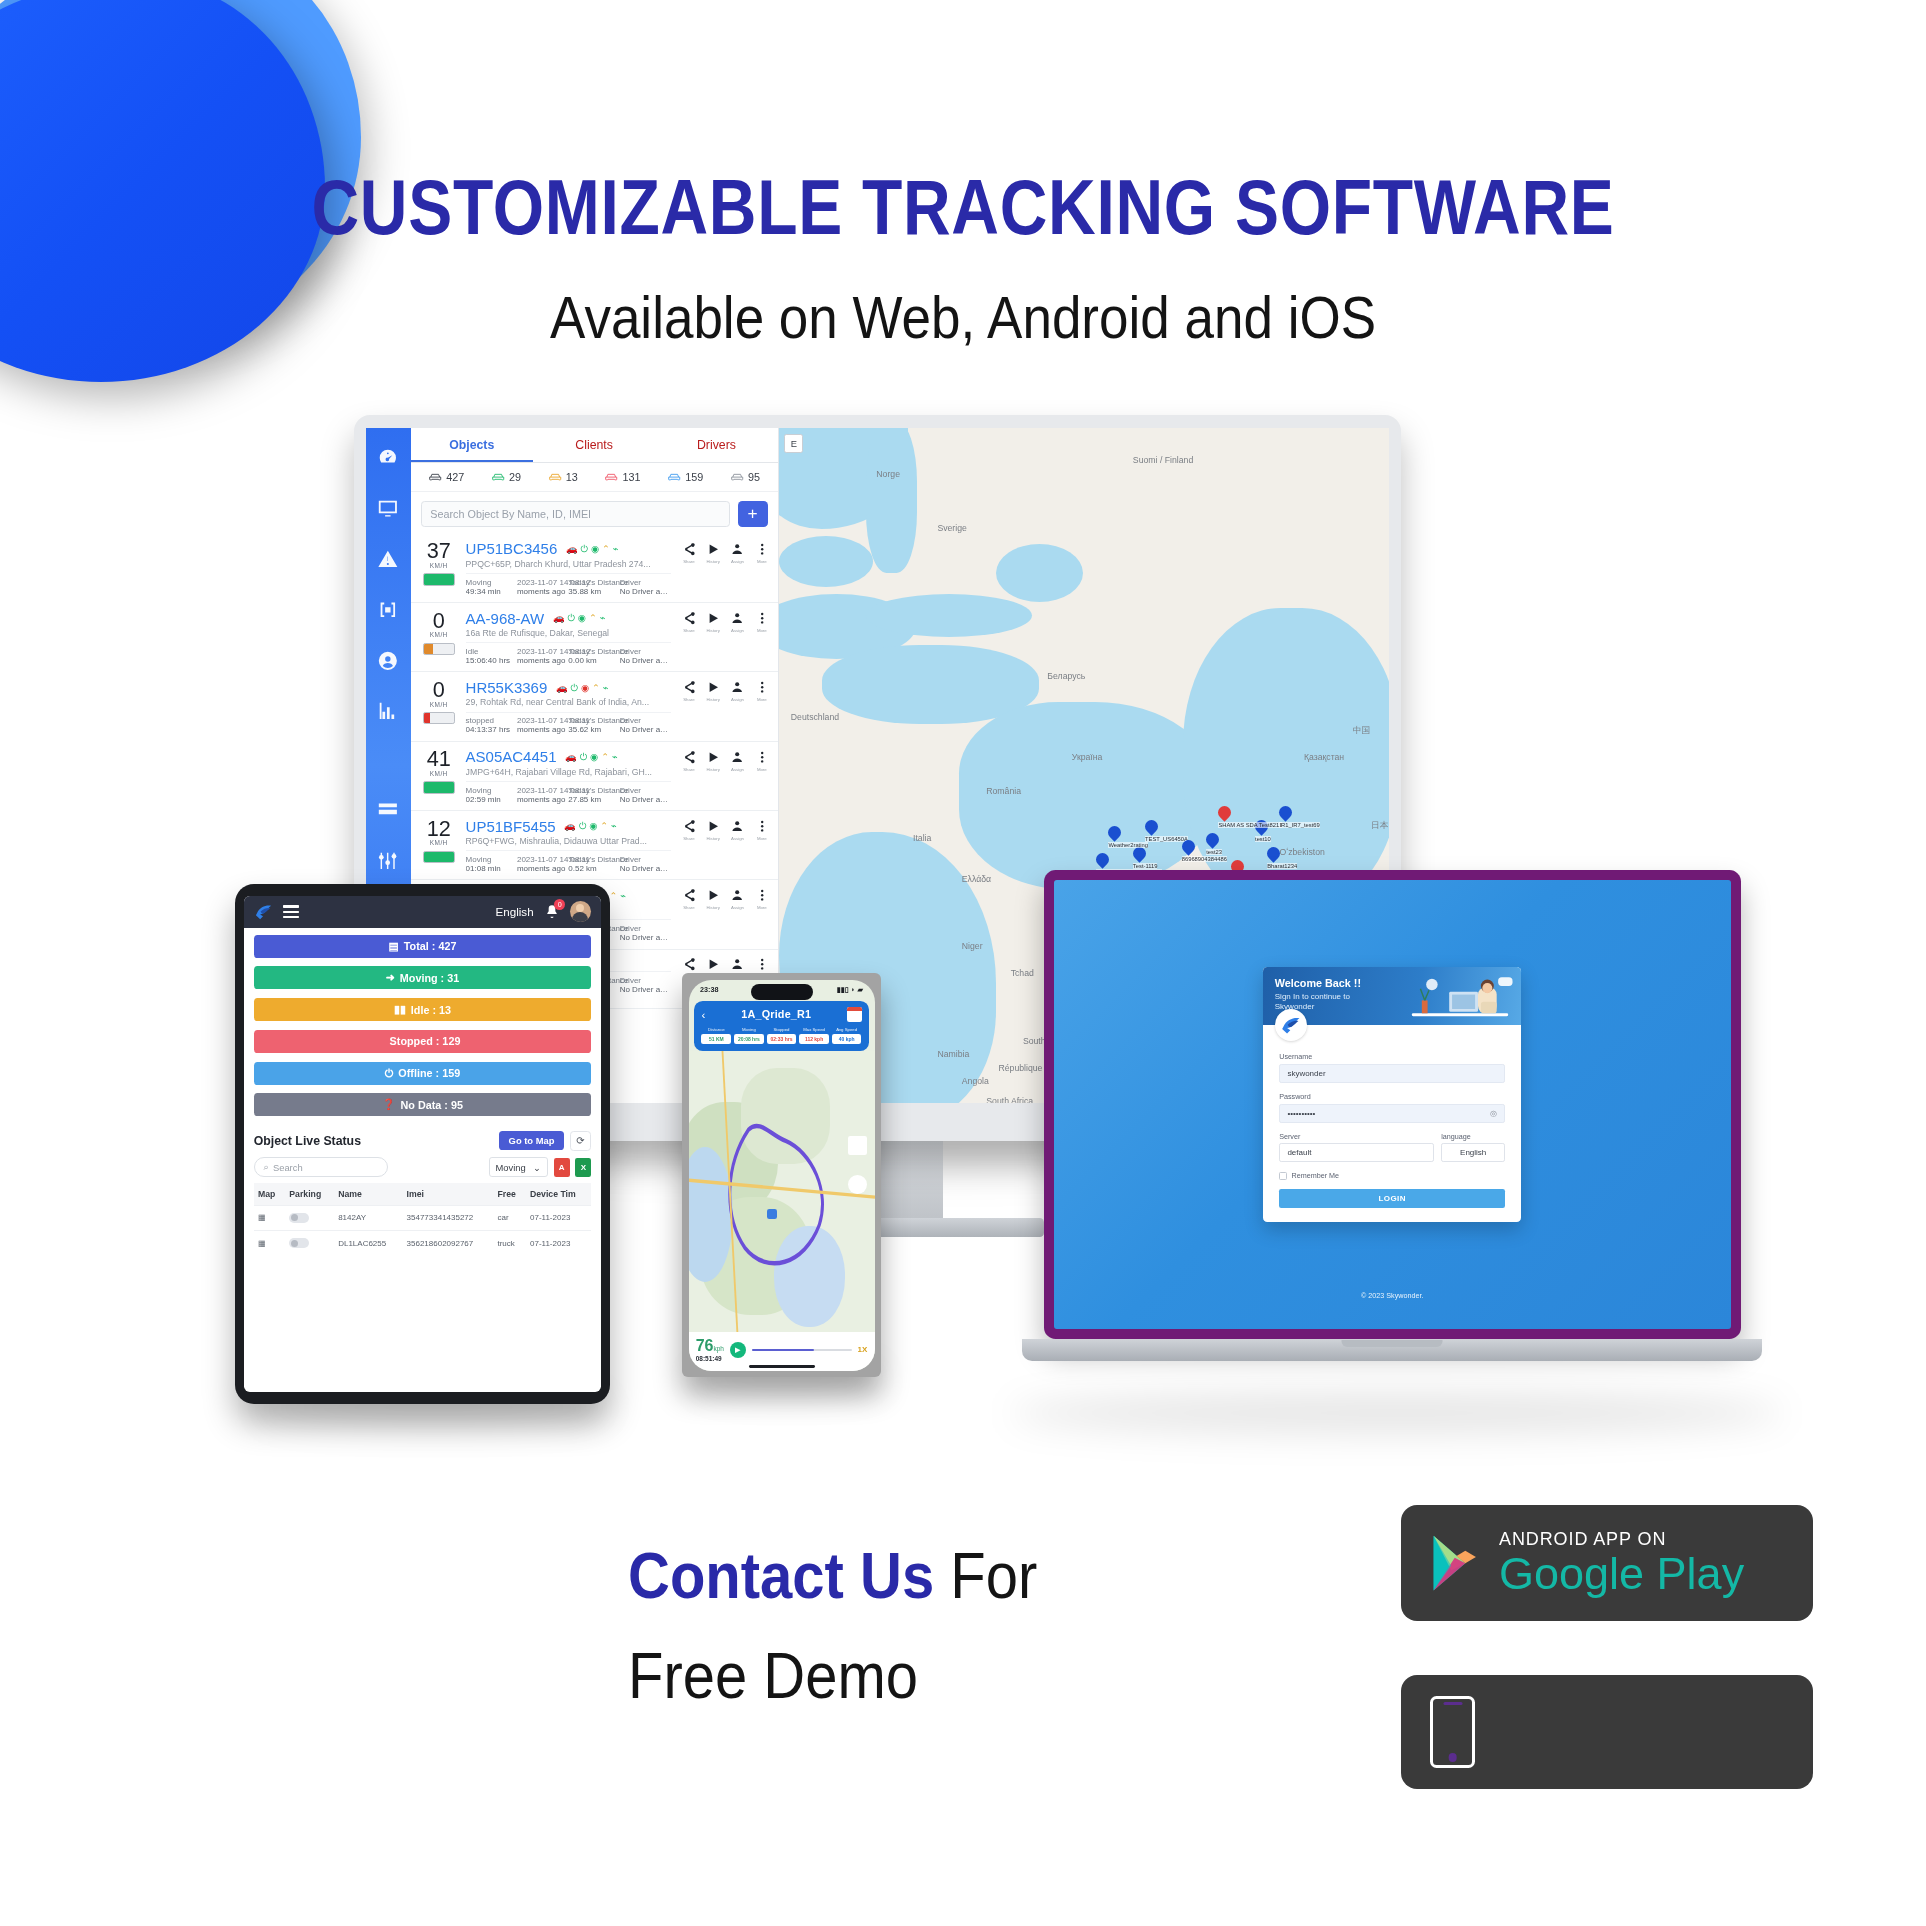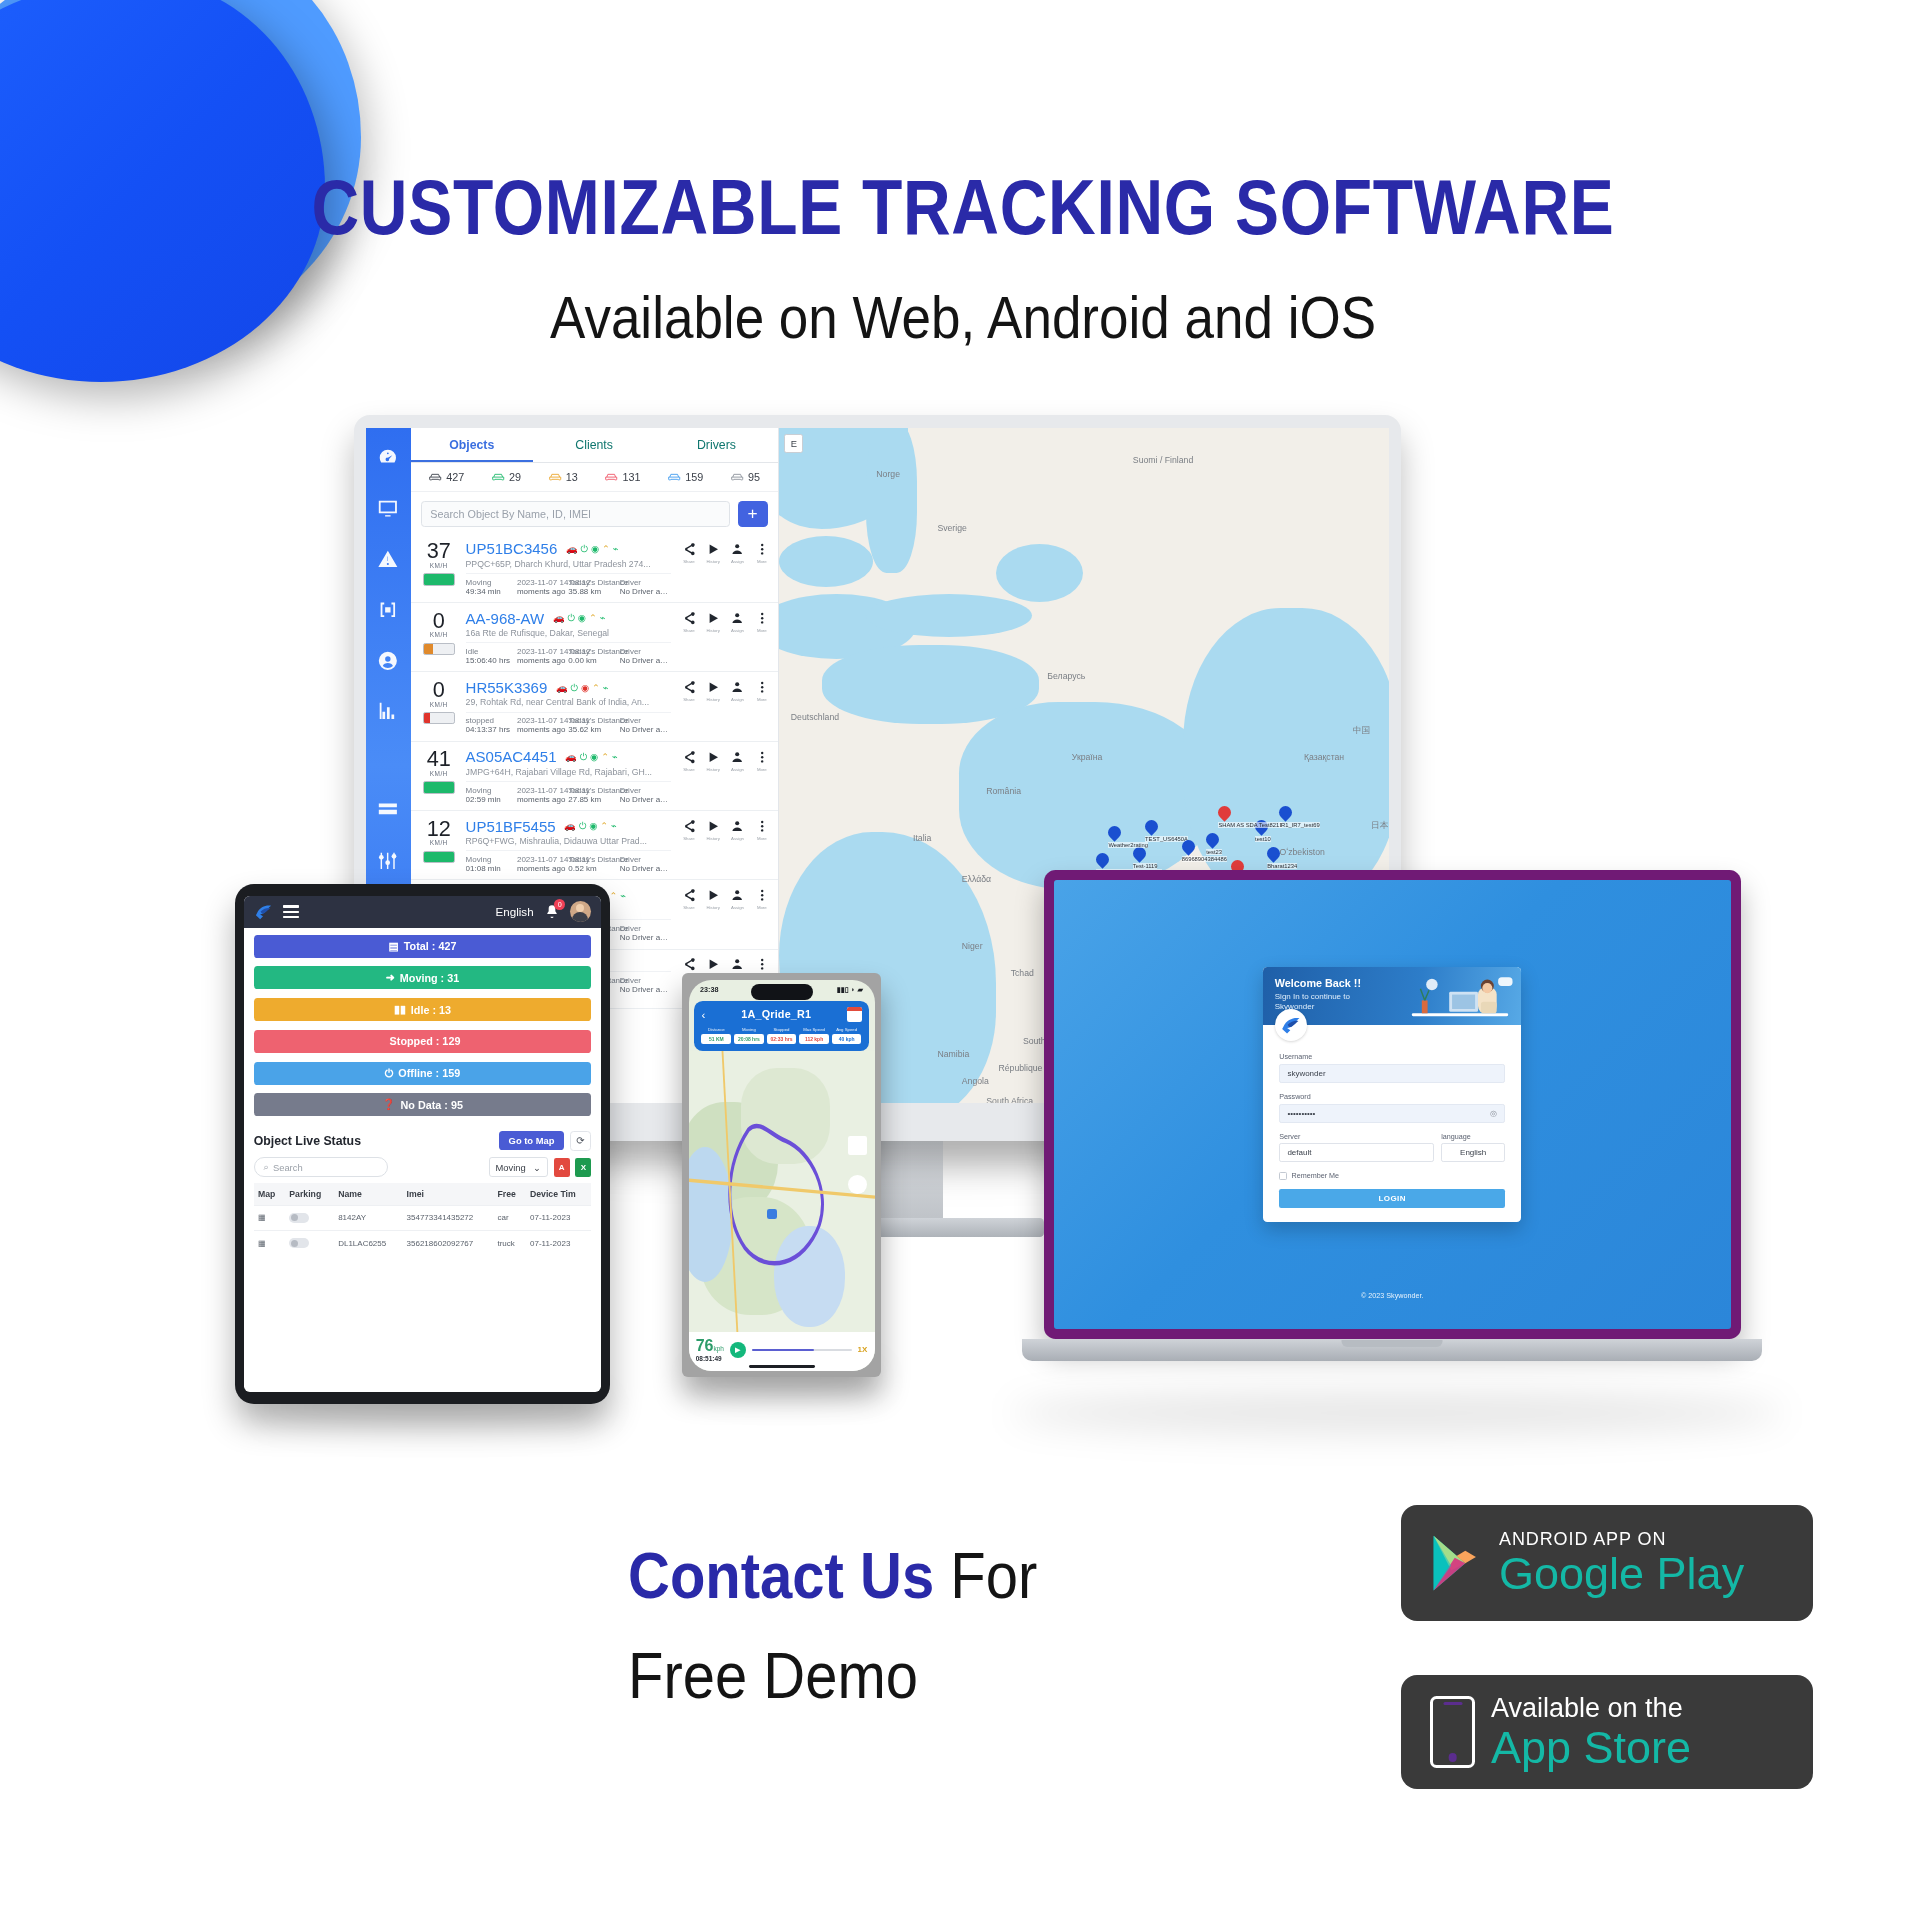--- a/index.html
+++ b/index.html
@@ -61,21 +61,21 @@
     background:linear-gradient(180deg,#2f6ef0 0%,#4a8cf7 50%,#2f6ef0 100%);
     display:flex; flex-direction:column; align-items:center; padding-top:19px; gap:29px;
   }
   .app-side .ico { width:21.7px; height:21.7px; opacity:.95; }
   .app-side .ico svg { width:100%; height:100%; fill:#fff; }
   .sp { height:19px; }
 
   
   .app-list { width:368px; flex:0 0 368px; background:#fff; display:flex; flex-direction:column; border-right:0.7px solid #e3e6ea; }
   .tabs { display:flex; border-bottom:0.7px solid #e3e6ea; }
-  .tab { flex:1; text-align:center; padding:10px 0 8px; font-size:12.3px; color:#0f766e; }
+  .tab { flex:1; text-align:center; padding:10px 0 8px; font-size:12.3px; color:#b91c1c; }
   .tab.active { color:#3b6fe0; border-bottom:2.2px solid #3b6fe0; font-weight:600; }
   .counters { display:flex; justify-content:space-around; align-items:center; padding:8px 4.3px; border-bottom:0.7px solid #eef0f3; }
   .cnt { display:flex; align-items:center; gap:3.6px; font-size:10.8px; color:#3a3f48; }
   .cnt svg { width:14.4px; height:10px; }
   .searchrow { display:flex; gap:7.2px; padding:8.7px 10px 7.2px; align-items:center; }
   .searchbox { flex:1; height:26px; border:0.7px solid #dfe3e8; border-radius:3.6px; background:#fafbfc;
                display:flex; align-items:center; padding:0 8.7px; font-size:10.8px; color:#9aa1ab; }
   .addbtn { width:30px; height:26px; background:#4263e0; border-radius:4.3px; color:#fff;
             display:flex; align-items:center; justify-content:center; font-size:17.3px; line-height:1; }
   .objlist { flex:1; overflow:hidden; }
@@ -1191,18 +1191,14 @@
     <div class="t1">ANDROID APP ON</div>
     <div class="t2">Google Play</div>
   </div>
 </div>
 
 <div class="badge badge-as">
   <div class="as-icon">
     <span class="spk"></span>
       <span class="hm"></span>
   </div>
-  <div class="txt">
-    <div class="t1">Available on the</div>
-    <div class="t2">App Store</div>
-  </div>
 </div>
 
 
 </body></html>

